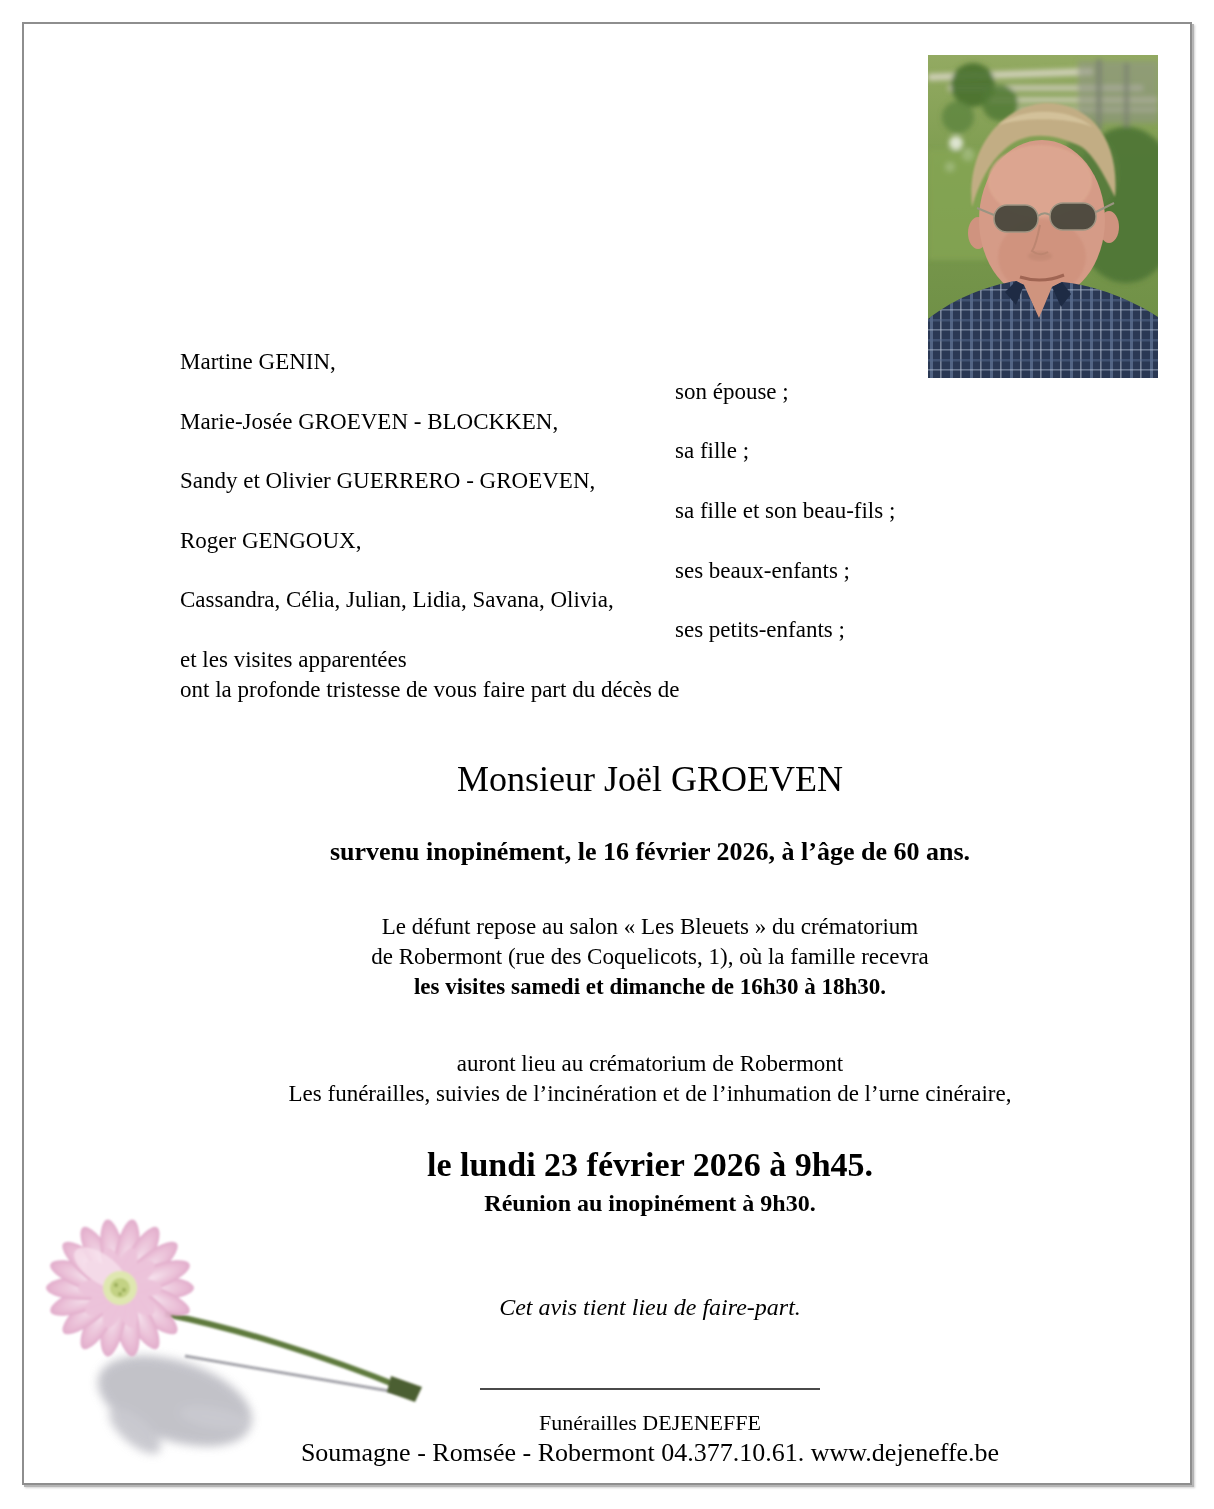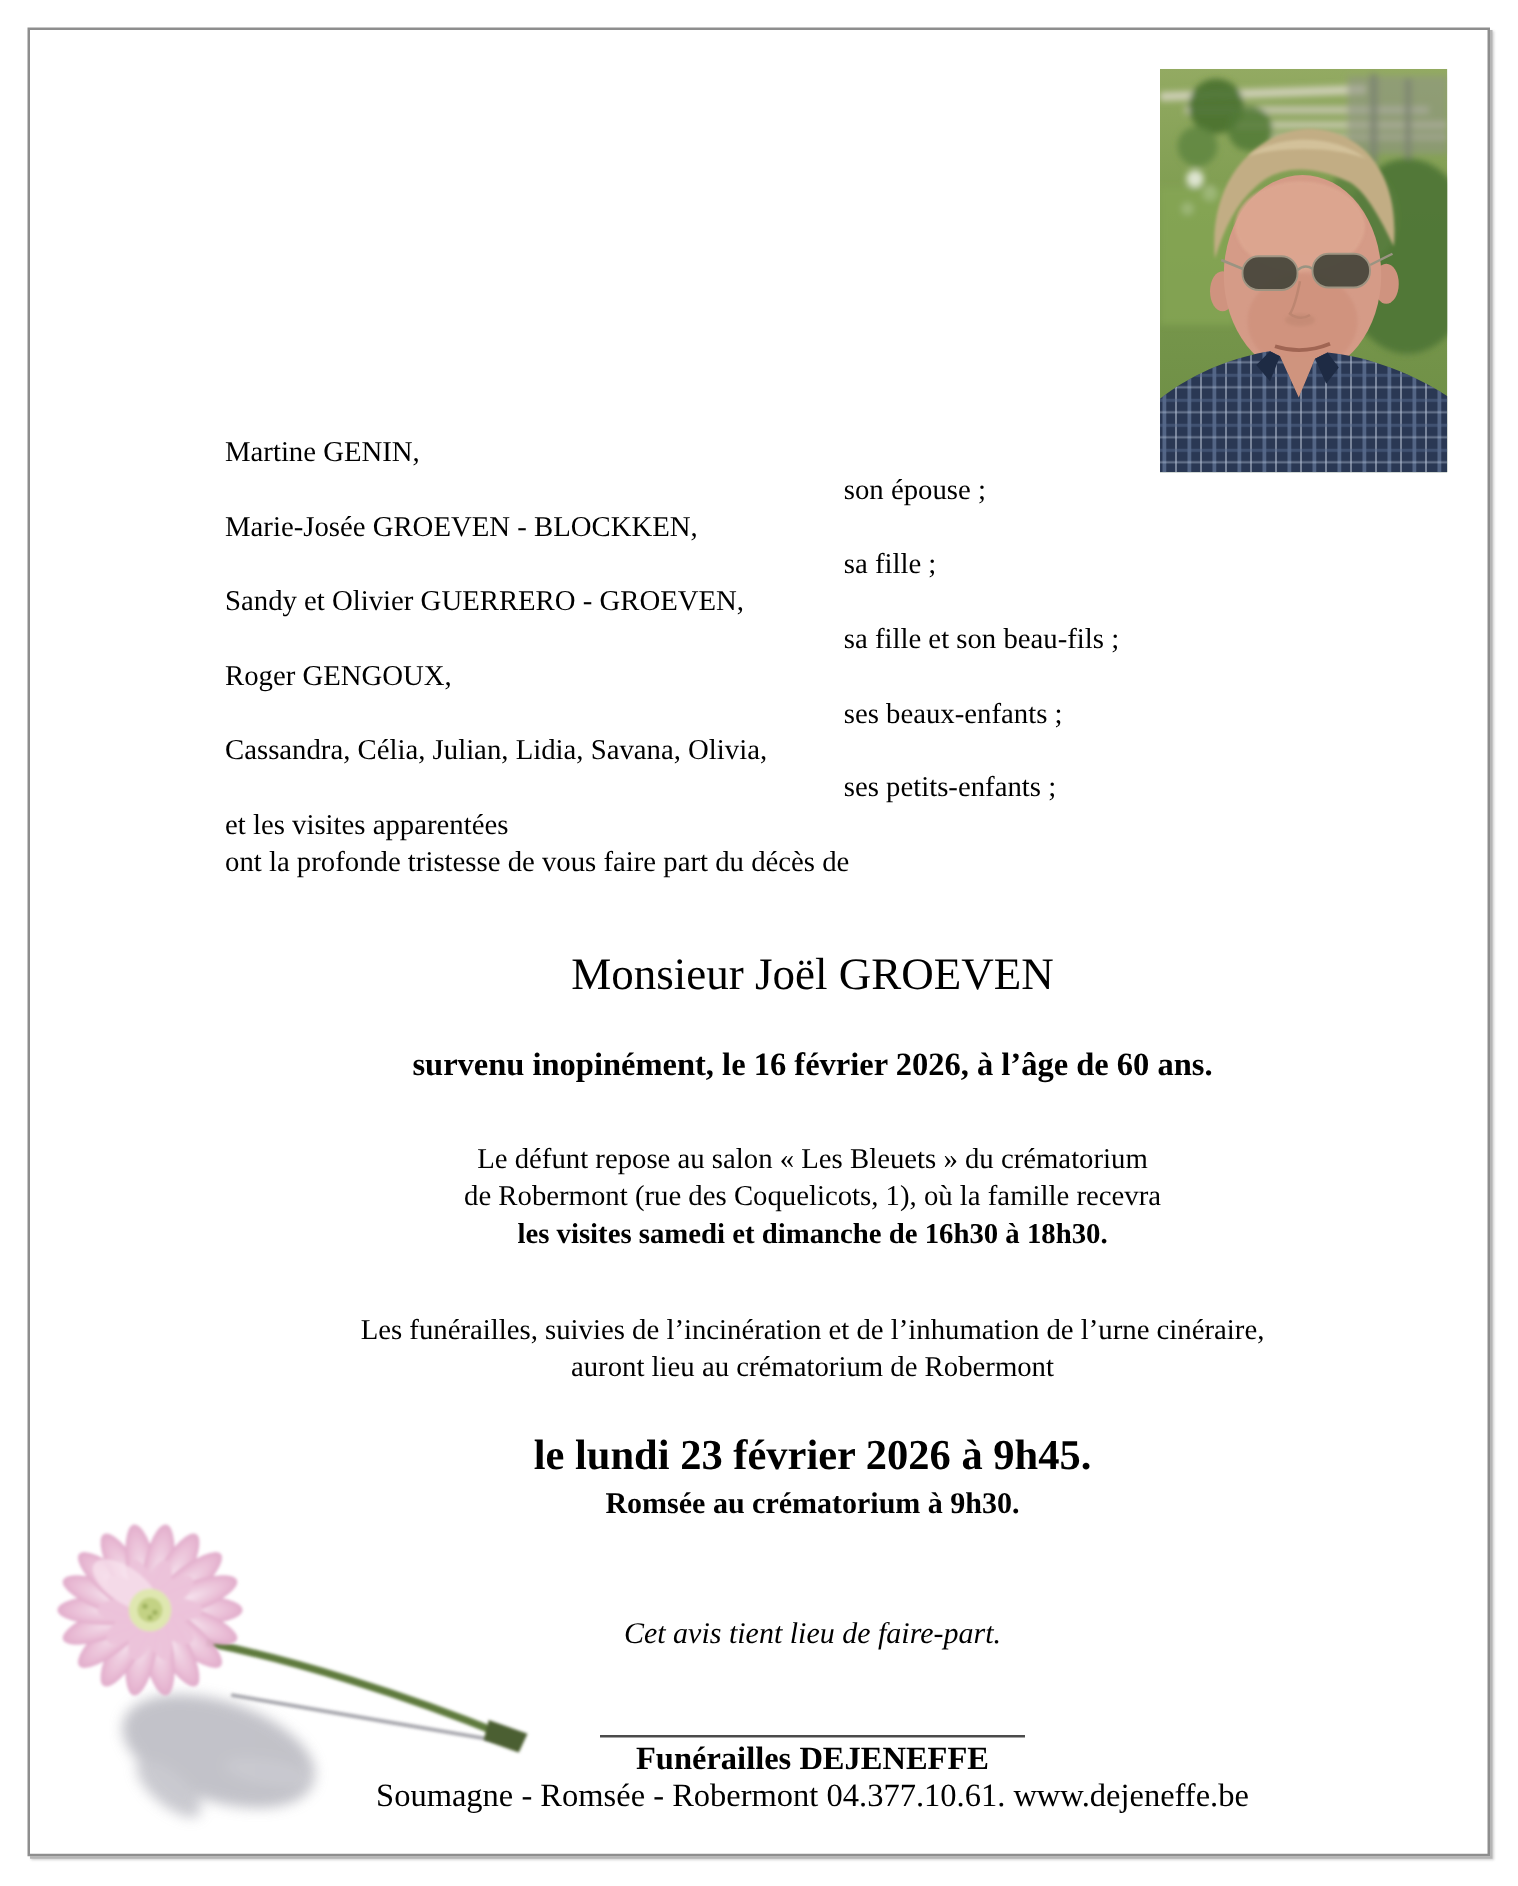--- a/index.html
+++ b/index.html
@@ -40,21 +40,21 @@
   .funeral     { top:1049px; font-size:23px; line-height:30px; }
   .bold        { font-weight:bold; }
   .ceremony    { top:1122px; font-size:34px; font-weight:bold; line-height:42px;margin-top:22px; }
   .meeting     { top:1188px; font-size:24px; font-weight:bold; line-height:30px; }
   .notice      { top:1292px; font-size:24px; font-style:italic; line-height:30px; }
   .footer      { top:1388px; }
   .footer-rule {
     width:340px; margin:0 auto; height:0;
     border-top:2px solid #4a4a4a;
   }
-  .fh-name    { font-size:26px; font-weight:bold; line-height:30px; margin-top:2px; }
+  .fh-name    { font-size:22px; font-weight:normal; line-height:30px; margin-top:18px; }
   .fh-contact { font-size:26px; line-height:30px; }
 </style>
 </head>
 <body>
 
 <div class="sheet"></div>
 
 <div class="portrait">
   <svg width="230" height="323" viewBox="0 0 230 323" xmlns="http://www.w3.org/2000/svg">
     <defs>
@@ -208,27 +208,27 @@
 
 <div class="centerblock death-line">survenu inopinément, le 16 février 2026, à l’âge de 60 ans.</div>
 
 <div class="centerblock repose">
   <div>Le défunt repose au salon « Les Bleuets » du crématorium</div>
   <div>de Robermont (rue des Coquelicots, 1), où la famille recevra</div>
   <div class="bold">les visites samedi et dimanche de 16h30 à 18h30.</div>
 </div>
 
 <div class="centerblock funeral">
+  <div>auront lieu au crématorium de Robermont</div>
   <div>Les funérailles, suivies de l’incinération et de l’inhumation de l’urne cinéraire,</div>
-  <div>auront lieu au crématorium de Robermont</div>
 </div>
 
 <div class="centerblock ceremony">le lundi 23 février 2026 à 9h45.</div>
 
-<div class="centerblock meeting">Romsée au crématorium à 9h30.</div>
+<div class="centerblock meeting">Réunion au inopinément à 9h30.</div>
 
 <div class="centerblock notice">Cet avis tient lieu de faire-part.</div>
 
 <div class="centerblock footer">
   <div class="footer-rule"></div>
   <div class="fh-name">Funérailles DEJENEFFE</div>
   <div class="fh-contact">Soumagne - Romsée - Robermont 04.377.10.61. www.dejeneffe.be</div>
 </div>
 
 </body></html>

